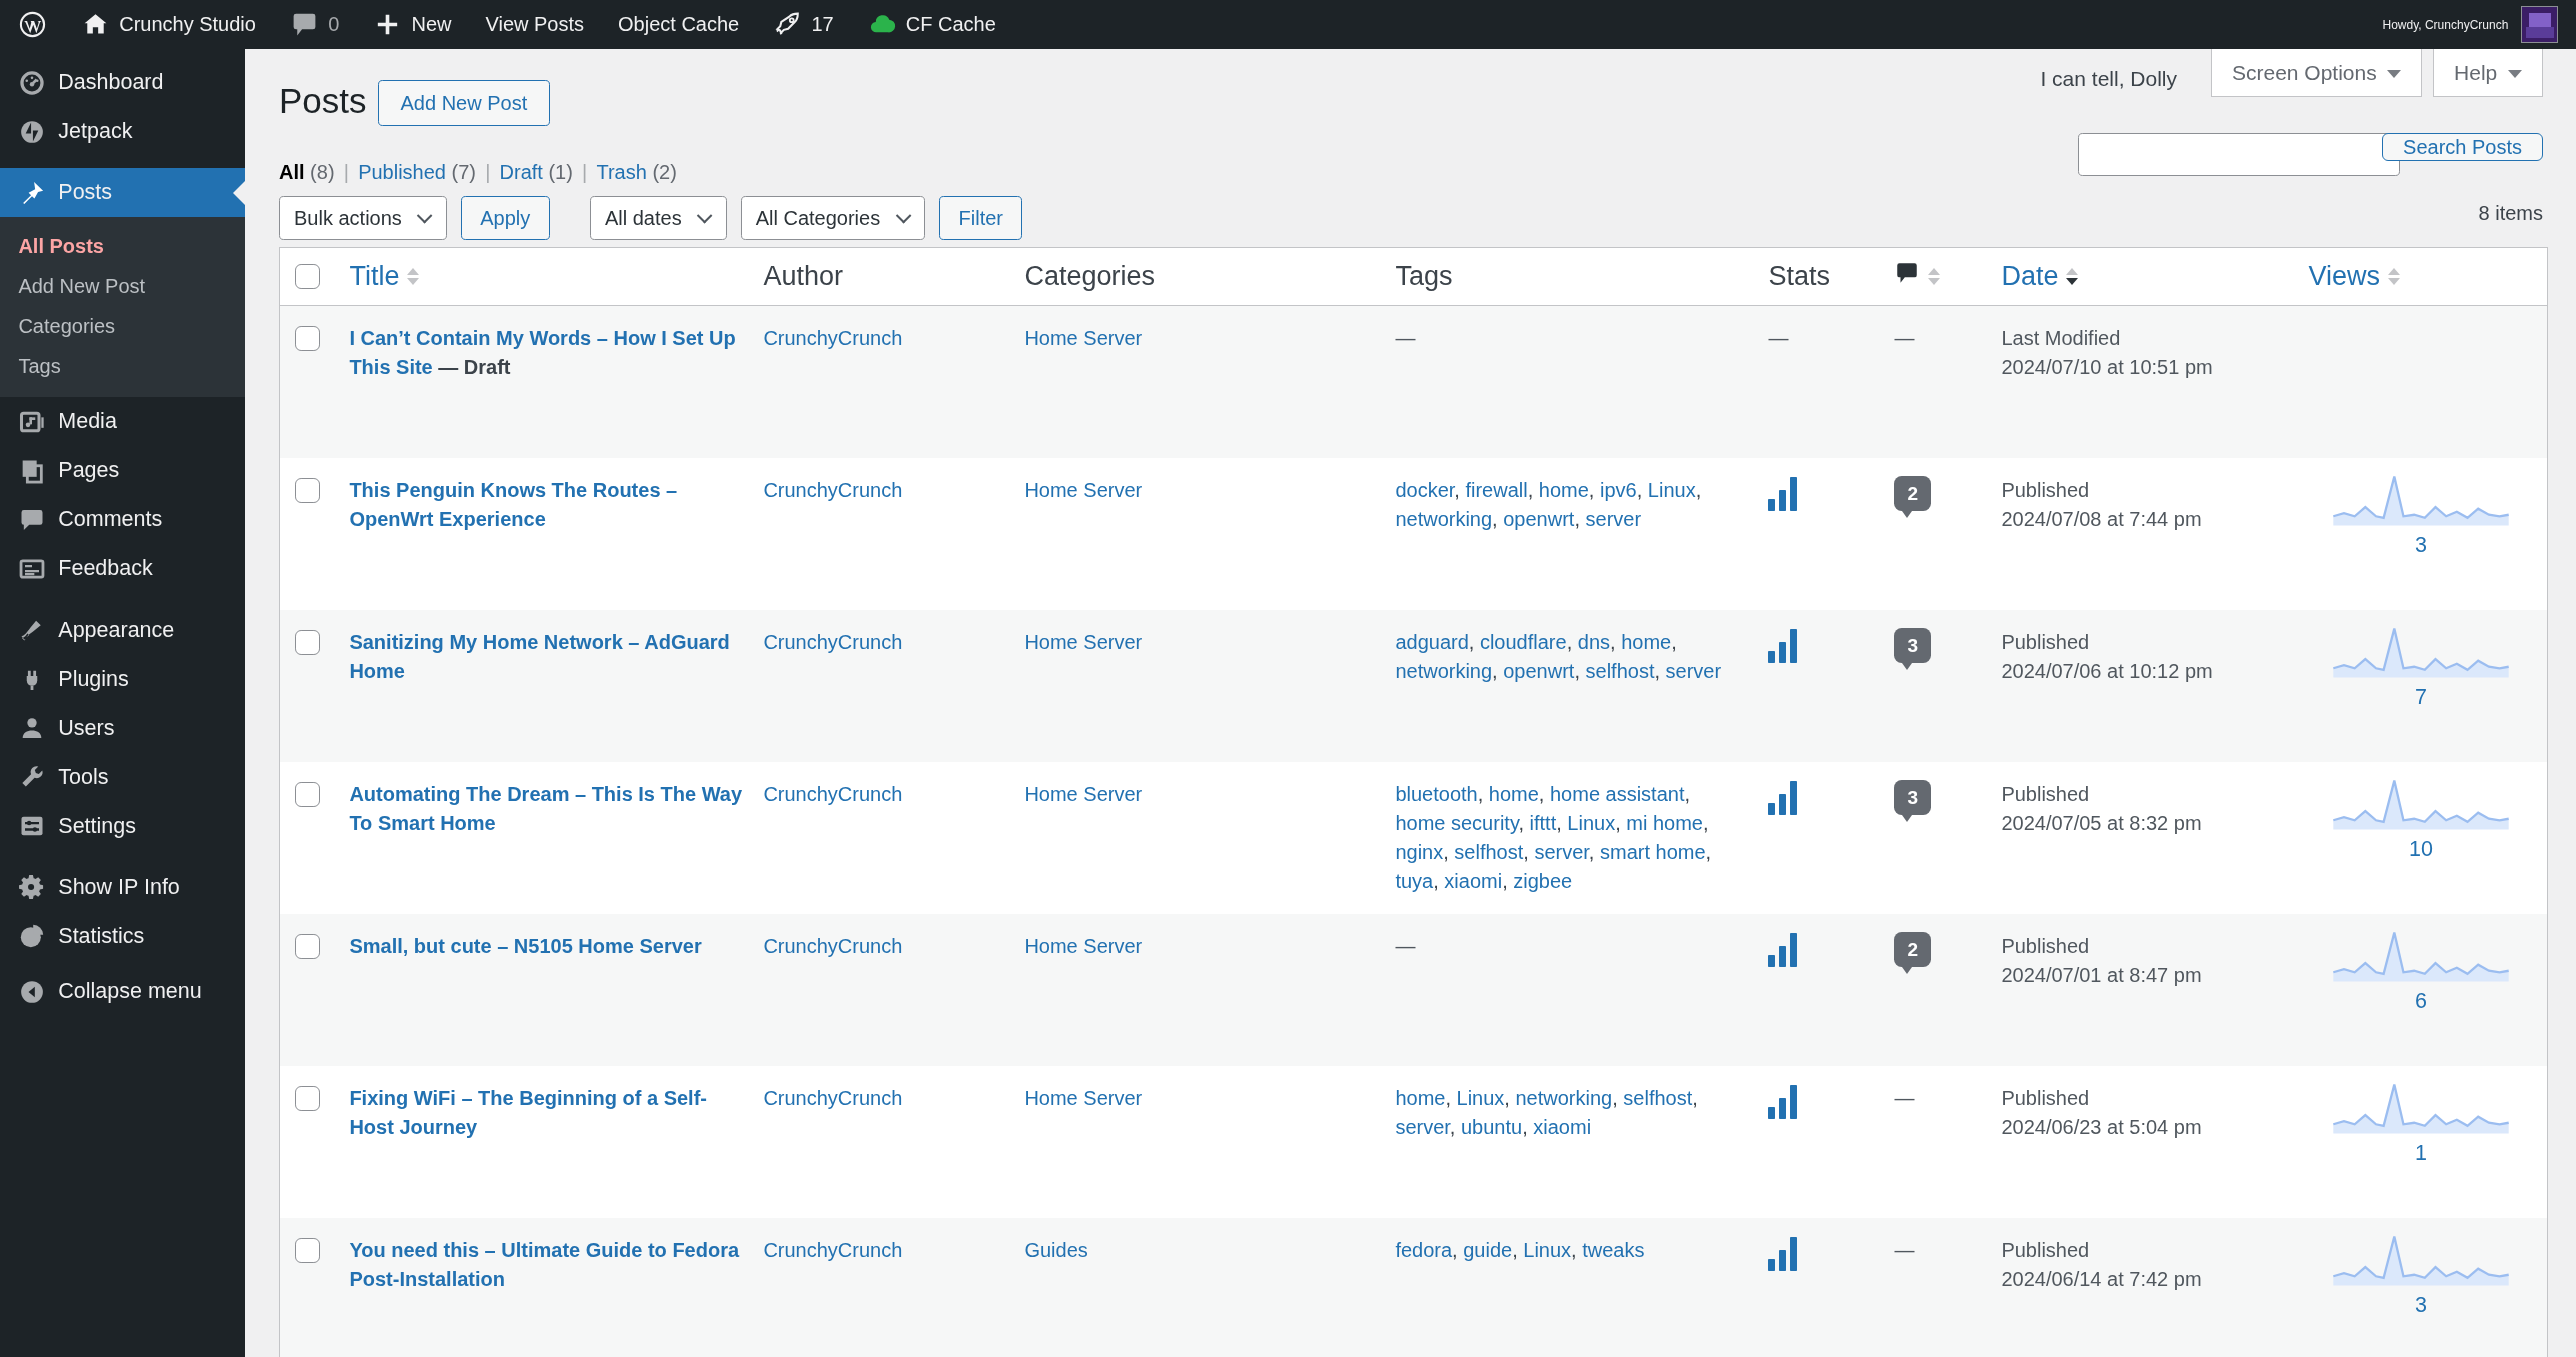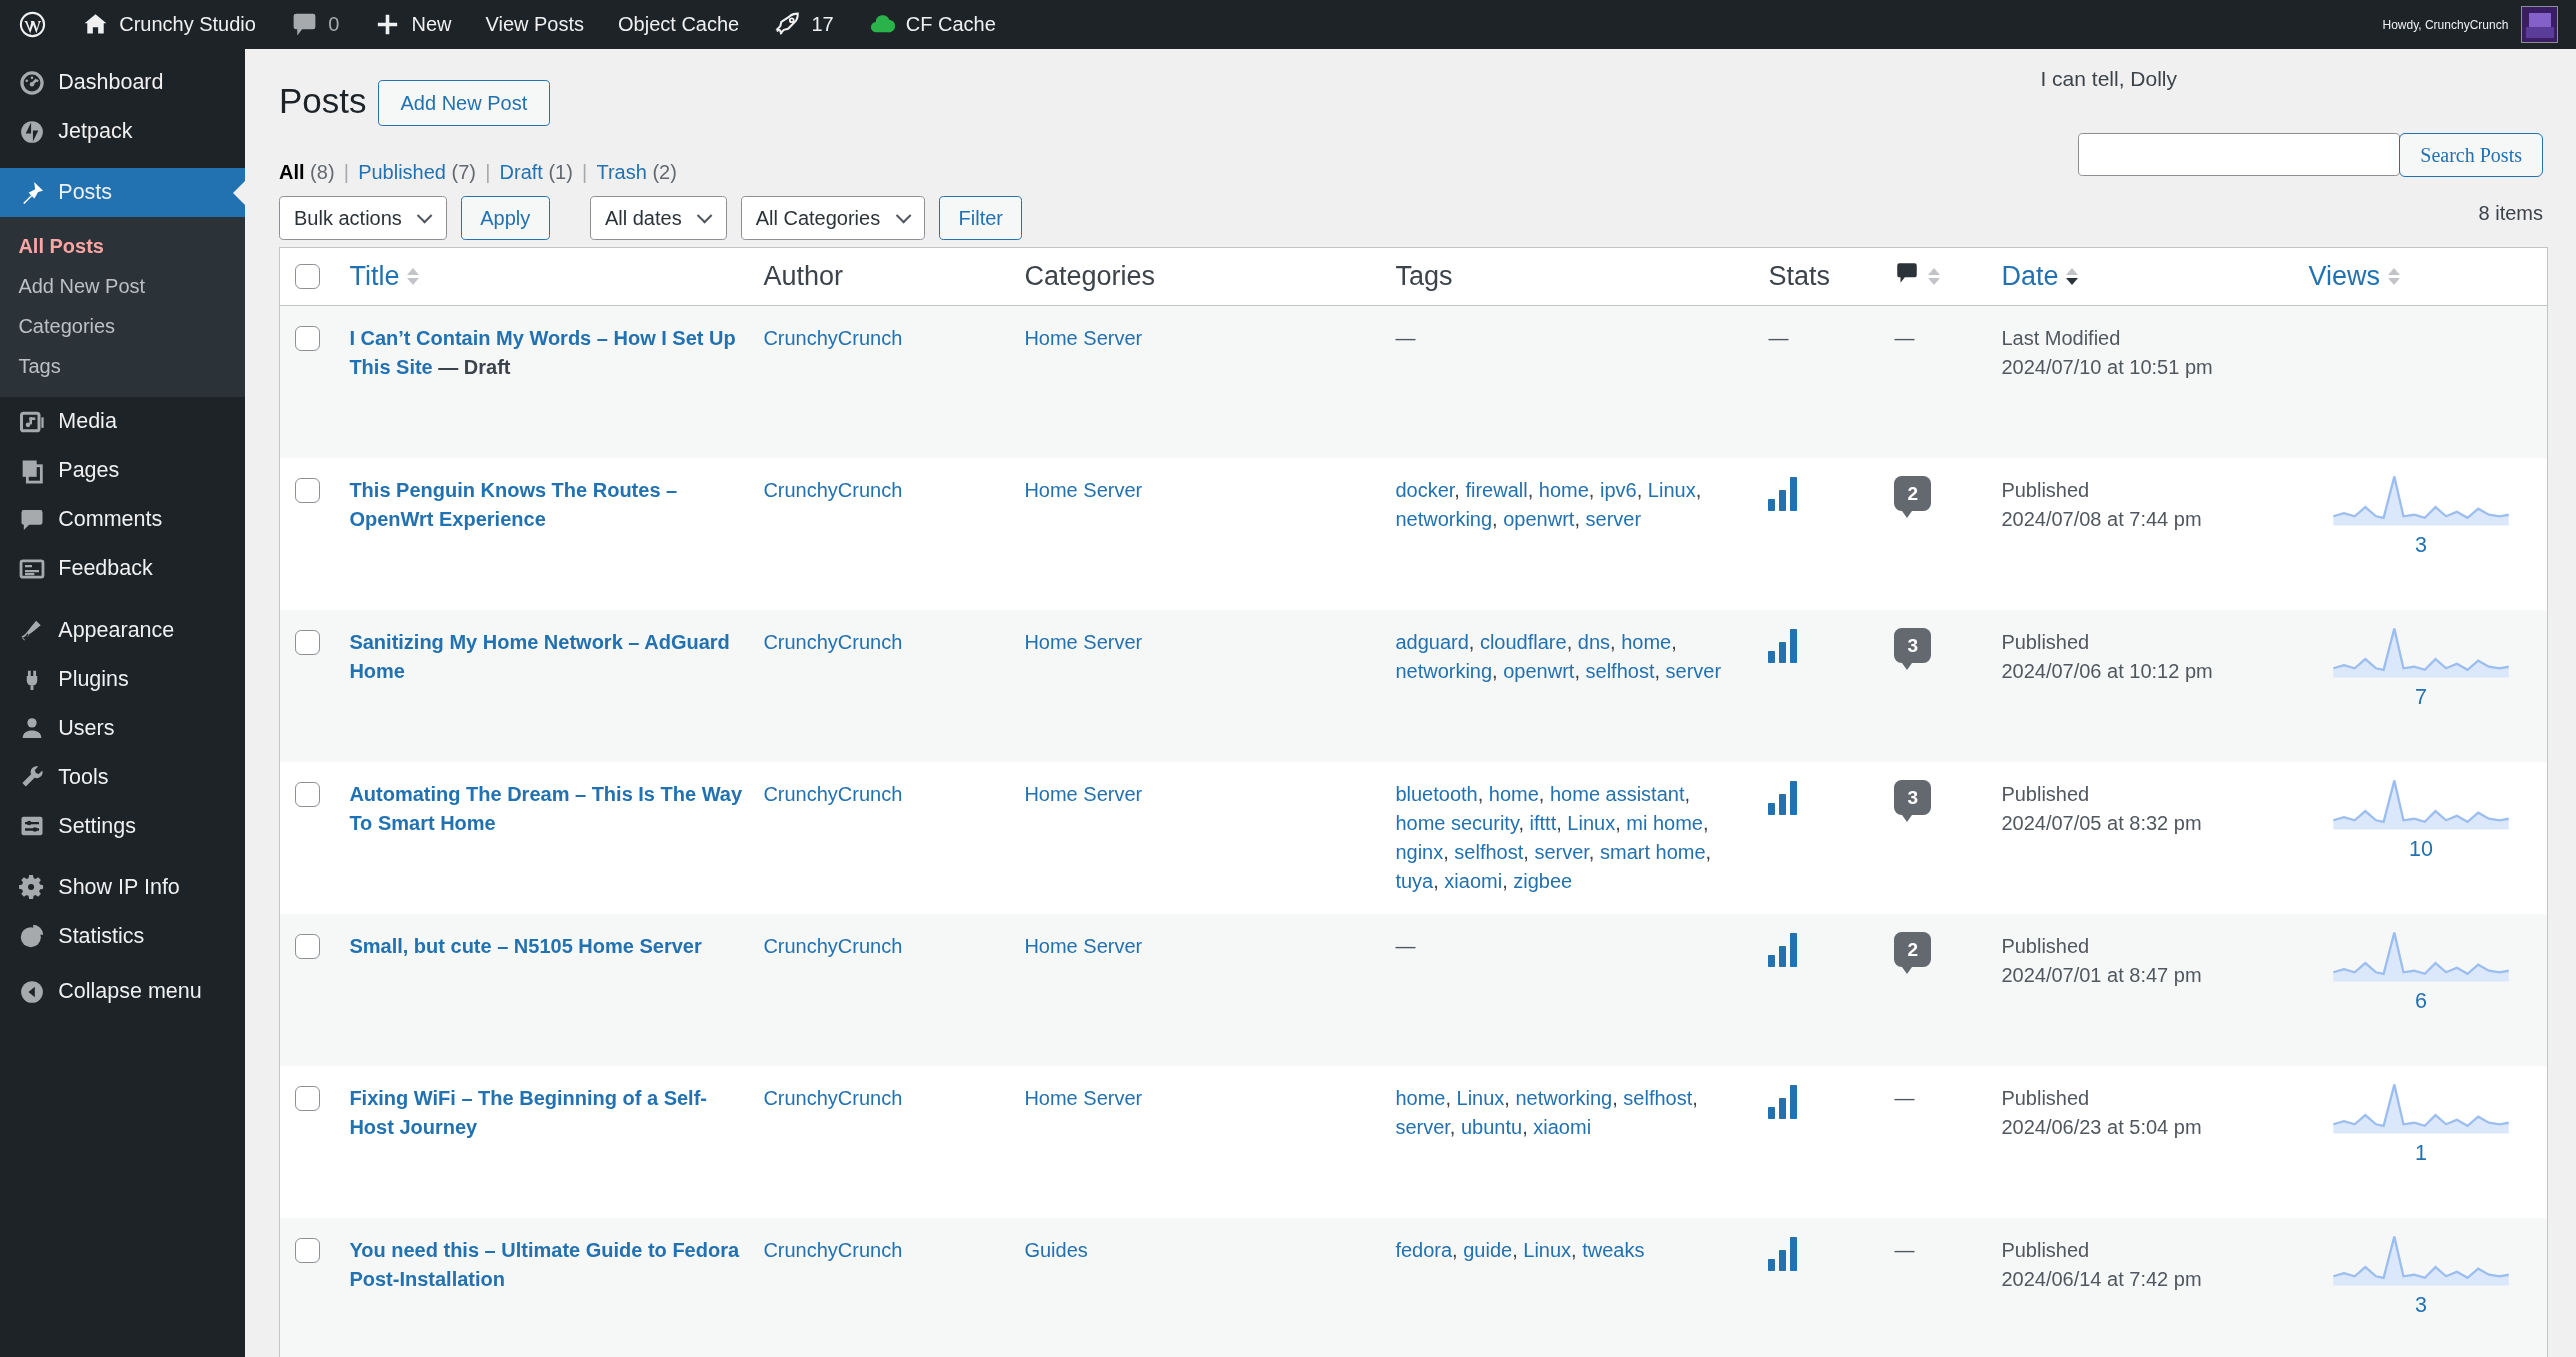--- a/index.html
+++ b/index.html
@@ -50,23 +50,23 @@
     font-family:"Liberation Sans",sans-serif; }
   #dolly{ position:absolute; top:18.4px; right:399px; font-size:21px; color:#3c434a; }
   #top-tabs{ position:absolute; top:0; right:33px; display:flex; gap:10.7px; }
   .top-tab{ background:#fff; border:1.5px solid var(--border); border-top:none; height:48px;
     display:flex; align-items:center; gap:10.7px; padding:0 20px; color:var(--muted2); font-size:21px; cursor:pointer; }
   .top-tab .tri{ width:0; height:0; border-left:7px solid transparent; border-right:7px solid transparent;
     border-top:8.4px solid #787c82; margin-top:3.1px; }
   #search-box{ position:absolute; top:84px; right:176px; width:322px; height:43px; background:#fff;
     border:1.5px solid var(--inputborder); border-radius:4.6px; font-size:20px; padding:0 10.7px;
     font-family:"Liberation Sans",sans-serif; }
-  #search-btn{ position:absolute; top:84px; right:33px; height:44px; padding:0 20px; background:#f6f7f7;
+  #search-btn{ position:absolute; top:84px; right:33px; height:28px; padding:0 20px; background:#f6f7f7;
     border:1.5px solid var(--accent); border-radius:6px; color:var(--accent); font-size:20px; cursor:pointer;
-    font-family:Liberation Serif, serif; }
+    font-family:Liberation Sans, sans-serif; }
   #subsubsub{ position:absolute; left:34px; top:112px; font-size:20px; }
   #subsubsub .view a{ color:var(--link); text-decoration:none; cursor:pointer; }
   #subsubsub .view .current-view{ color:#000; font-weight:bold; }
   #subsubsub .count{ color:var(--muted2); }
   #subsubsub .sep{ color:#a7aaad; margin:0 9.2px; }
   #filter-row{ position:absolute; left:34px; top:147px; display:flex; gap:14px; align-items:center; }
   .wp-select{ position:relative; height:44px; background:#fff; border:1.5px solid var(--inputborder);
     border-radius:4.6px; display:flex; align-items:center; padding:0 44px 0 14px; font-size:20px;
     color:#2c3338; cursor:pointer; }
   .wp-select::after{ content:""; position:absolute; right:15.3px; top:50%; width:9.2px; height:9.2px;
@@ -333,20 +333,30 @@
       </span>
       <span>Collapse menu</span>
     </div>
   </div>
 
 <div id="content">
   <h1 id="page-title">Posts</h1>
   <button id="add-new">Add New Post</button>
   <span id="dolly">I can tell, Dolly</span>
 
+  <div id="top-tabs">
+    <div class="top-tab">
+      <span>Screen Options</span>
+      <span class="tri"></span>
+    </div>
+    <div class="top-tab">
+      <span>Help</span>
+      <span class="tri"></span>
+    </div>
+  </div>
 
   <input id="search-box" type="text" value="" style="">
   <button id="search-btn">Search Posts</button>
 
   <div id="subsubsub"><span class="view"><a class="current-view">All</a><span class="count"> (8)</span></span><span class="sep">|</span><span class="view"><a>Published</a><span class="count"> (7)</span></span><span class="sep">|</span><span class="view"><a>Draft</a><span class="count"> (1)</span></span><span class="sep">|</span><span class="view"><a>Trash</a><span class="count"> (2)</span></span></div>
 
   <div id="filter-row">
     <div class="wp-select">
       <span>Bulk actions</span>
     </div>

